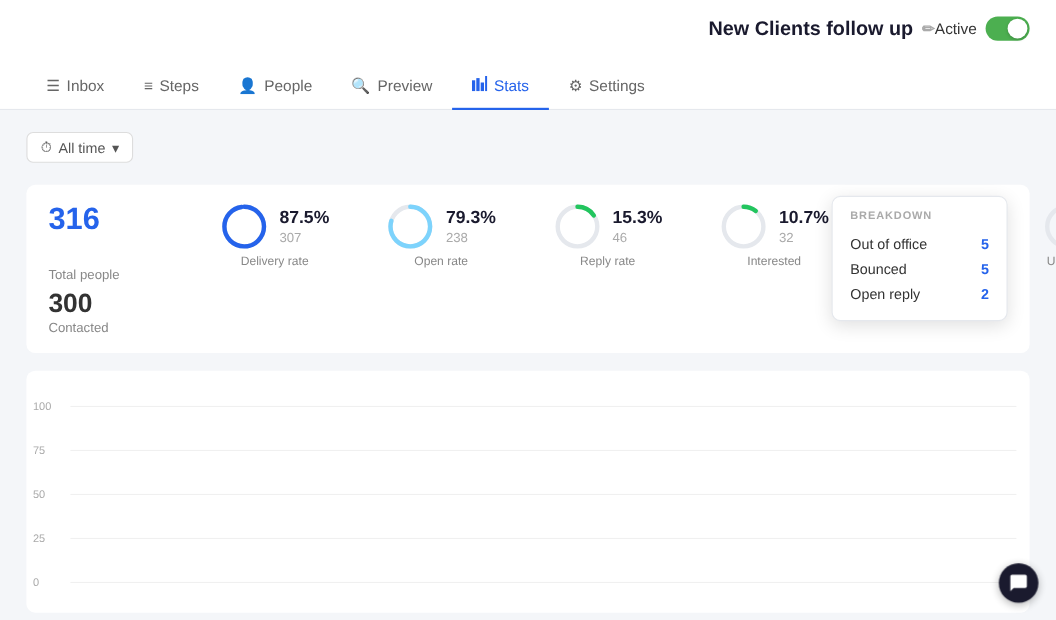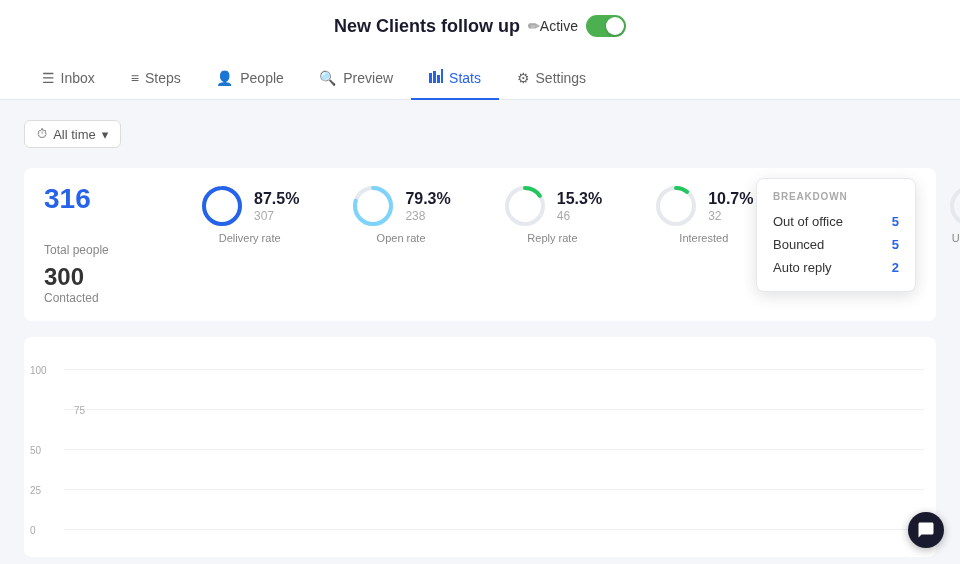--- a/index.html
+++ b/index.html
@@ -16,21 +16,21 @@
     
     .header {
       background: #fff;
       padding: 0 24px;
       border-bottom: 1px solid #e5e8ed;
       height: 100px;
     }
     .header-top {
       display: flex;
       align-items: center;
-      justify-content: center;
+      justify-content: flex-end;
       height: 52px;
     }
     .header-title {
       font-size: 18px;
       font-weight: 600;
       color: #1a1a2e;
       display: flex;
       align-items: center;
       gap: 8px;
     }
@@ -416,35 +416,35 @@
       <div class="breakdown-title">BREAKDOWN</div>
       <div class="breakdown-row">
         <span>Out of office</span>
         <span class="breakdown-num">5</span>
       </div>
       <div class="breakdown-row">
         <span>Bounced</span>
         <span class="breakdown-num">5</span>
       </div>
       <div class="breakdown-row">
-        <span>Auto reply</span>
+        <span>Open reply</span>
         <span class="breakdown-num">2</span>
       </div>
     </div>
 
   </div>
 
   <div class="chart-area" id="chart-container">
 
   <div style="position: absolute; inset: 16px 12px 28px 40px;">
         <div style="position: absolute; left: 0px; right: 0px; top: 9.09091%; border-top: 1px solid rgb(240, 240, 240);">
           <span style="position: absolute; left: -34px; font-size: 10px; color: rgb(170, 170, 170); transform: translateY(-50%);">100</span>
         </div>
         <div style="position: absolute; left: 0px; right: 0px; top: 31.8182%; border-top: 1px solid rgb(240, 240, 240);">
-          <span style="position: absolute; left: -34px; font-size: 10px; color: rgb(170, 170, 170); transform: translateY(-50%); margin-left: 44px;">75</span>
+          <span style="position: absolute; left: -34px; font-size: 10px; color: rgb(170, 170, 170); transform: translateY(-50%);">75</span>
         </div>
         <div style="position: absolute; left: 0px; right: 0px; top: 54.5455%; border-top: 1px solid rgb(240, 240, 240);">
           <span style="position: absolute; left: -34px; font-size: 10px; color: rgb(170, 170, 170); transform: translateY(-50%);">50</span>
         </div>
         <div style="position: absolute; left: 0px; right: 0px; top: 77.2727%; border-top: 1px solid rgb(240, 240, 240);">
           <span style="position: absolute; left: -34px; font-size: 10px; color: rgb(170, 170, 170); transform: translateY(-50%);">25</span>
         </div>
         <div style="position: absolute; left: 0px; right: 0px; top: 100%; border-top: 1px solid rgb(240, 240, 240);">
           <span style="position: absolute; left: -34px; font-size: 10px; color: rgb(170, 170, 170); transform: translateY(-50%);">0</span>
         </div>

